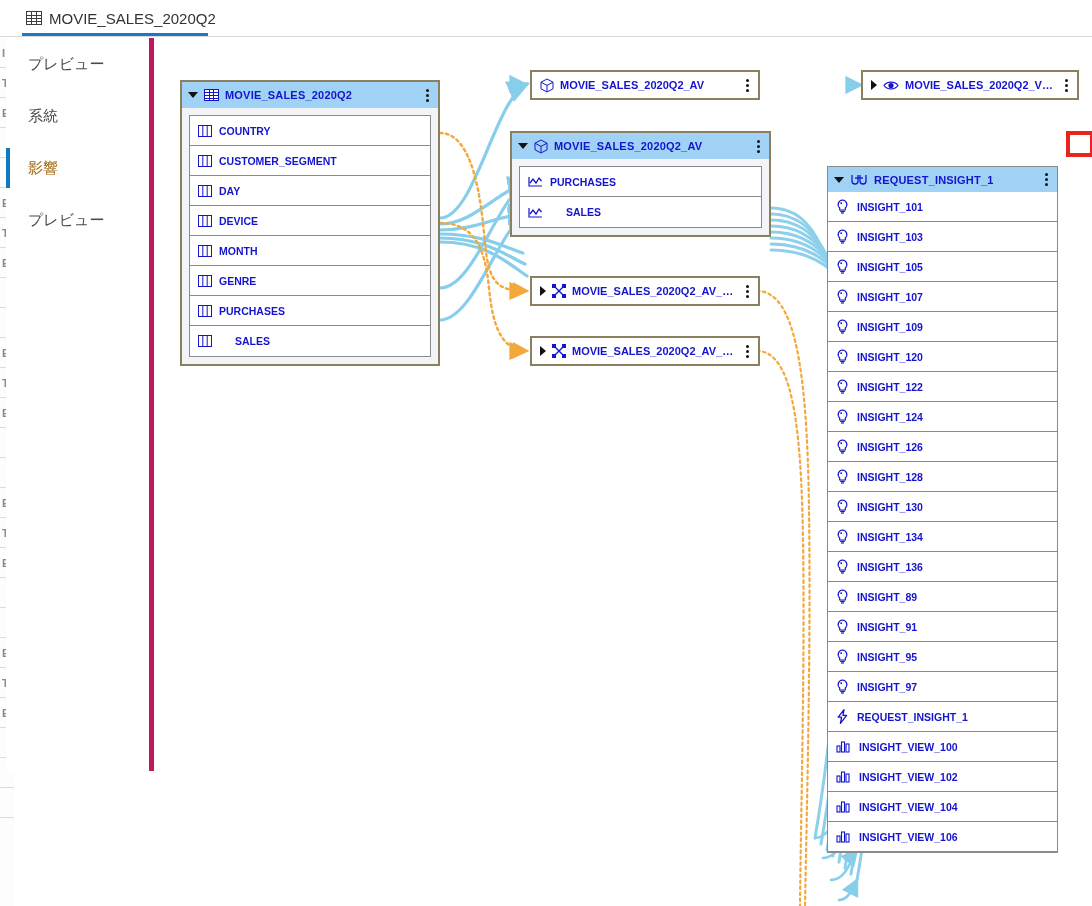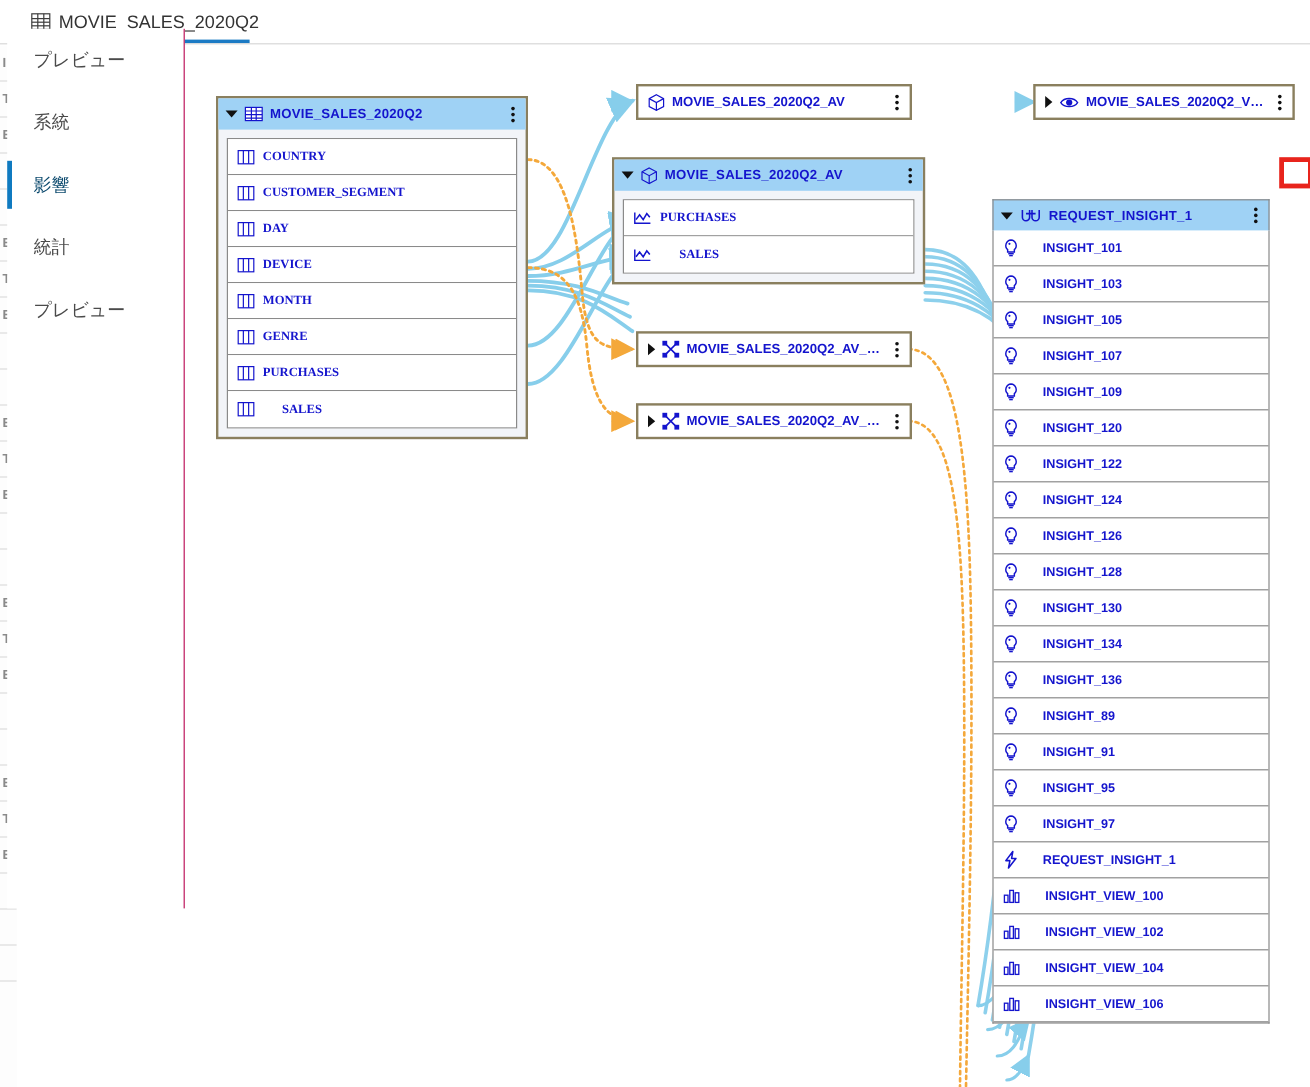--- a/index.html
+++ b/index.html
@@ -37,29 +37,29 @@
     overflow:hidden; background:#fdfdfd;
   }
   #bg-list .bgrow {
     height:30px; border-bottom:1px solid #dcdcdc;
     font-size:11px; color:#8a8a8a; padding-left:2px; line-height:30px;
     font-weight:bold; overflow:hidden; white-space:nowrap;
   }
 
   
   #leftnav {
-    position:absolute; left:6px; top:24px; width:148px; height:733px;
-    background:#ffffff; border-right:1px solid #be185d;
+    position:absolute; left:6px; top:38px; width:148px; height:733px;
+    background:#ffffff; border-right:5px solid #be185d;
   }
   .nav-item {
     position:relative; height:52px; display:flex; align-items:center;
     padding-left:22px; font-size:15px; color:#4a4a4a; cursor:pointer;
     white-space:nowrap;
   }
-  .nav-item.selected { color:#0c4a6e; }
+  .nav-item.selected { color:#a16207; }
   .nav-item.selected::before {
     content:""; position:absolute; left:0; top:6px;
     width:4px; height:40px; background:#0f7ac0;
   }
 
   
   #canvas {
     position:absolute; left:155px; top:38px; width:937px; height:868px;
     background:#ffffff; overflow:hidden;
   }
@@ -93,21 +93,21 @@
     border-top:5px solid transparent; border-bottom:5px solid transparent;
     border-left:6px solid #111111;
   }
   .kebab {
     width:14px; height:18px; flex:0 0 auto;
     display:flex; flex-direction:column; align-items:center;
     justify-content:center; gap:2px; cursor:pointer;
   }
   .kebab i { width:3px; height:3px; background:#111111; border-radius:50%; display:block; }
 
-  .node-body { padding:7px;font-family:Liberation Serif, serif; }
+  .node-body { padding:7px; }
   .field-list { border:1px solid #8a8a8a; background:#ffffff; }
   .field {
     display:flex; align-items:center; gap:7px; height:30px;
     padding:0 8px; border-bottom:1px solid #8a8a8a;
     font-size:10.5px; font-weight:bold; color:#1414cd;
     white-space:nowrap; cursor:pointer; background:#ffffff;
   }
   .field:last-child { border-bottom:none;gap:23px; }
 
   
@@ -120,21 +120,21 @@
     font-size:11px; font-weight:bold; color:#1414cd;
     white-space:nowrap; overflow:hidden; text-overflow:ellipsis; flex:1;
   }
 
   
   #node-request .node-head { background:#9fd2f5; }
   #node-request .rows {
     border:1px solid #8a8a8a; border-top:none; background:#ffffff;
   }
   #node-request .irow {
-    display:flex; align-items:center; gap:20px; height:30px;
+    display:flex; align-items:center; gap:8px; height:30px;
     padding:0 8px; border-bottom:1px solid #8a8a8a;
     font-size:10.5px; font-weight:bold; color:#1414cd;
     white-space:nowrap; cursor:pointer;
   }
 
   
   #kebab-highlight {
     position:absolute; border:4px solid #e8241c; pointer-events:none;
   }
 
@@ -192,23 +192,20 @@
 
 <div id="leftnav">
     <div class="nav-item">
       <span>プレビュー</span>
     </div>
     <div class="nav-item">
       <span>系統</span>
     </div>
     <div class="nav-item selected">
       <span>影響</span>
-    </div>
-    <div class="nav-item">
-      <span>統計</span>
     </div>
     <div class="nav-item">
       <span>プレビュー</span>
     </div>
   </div>
 
 <div id="canvas">
 
   <svg id="edges" viewBox="0 0 937 868" xmlns="http://www.w3.org/2000/svg">
     <defs>

